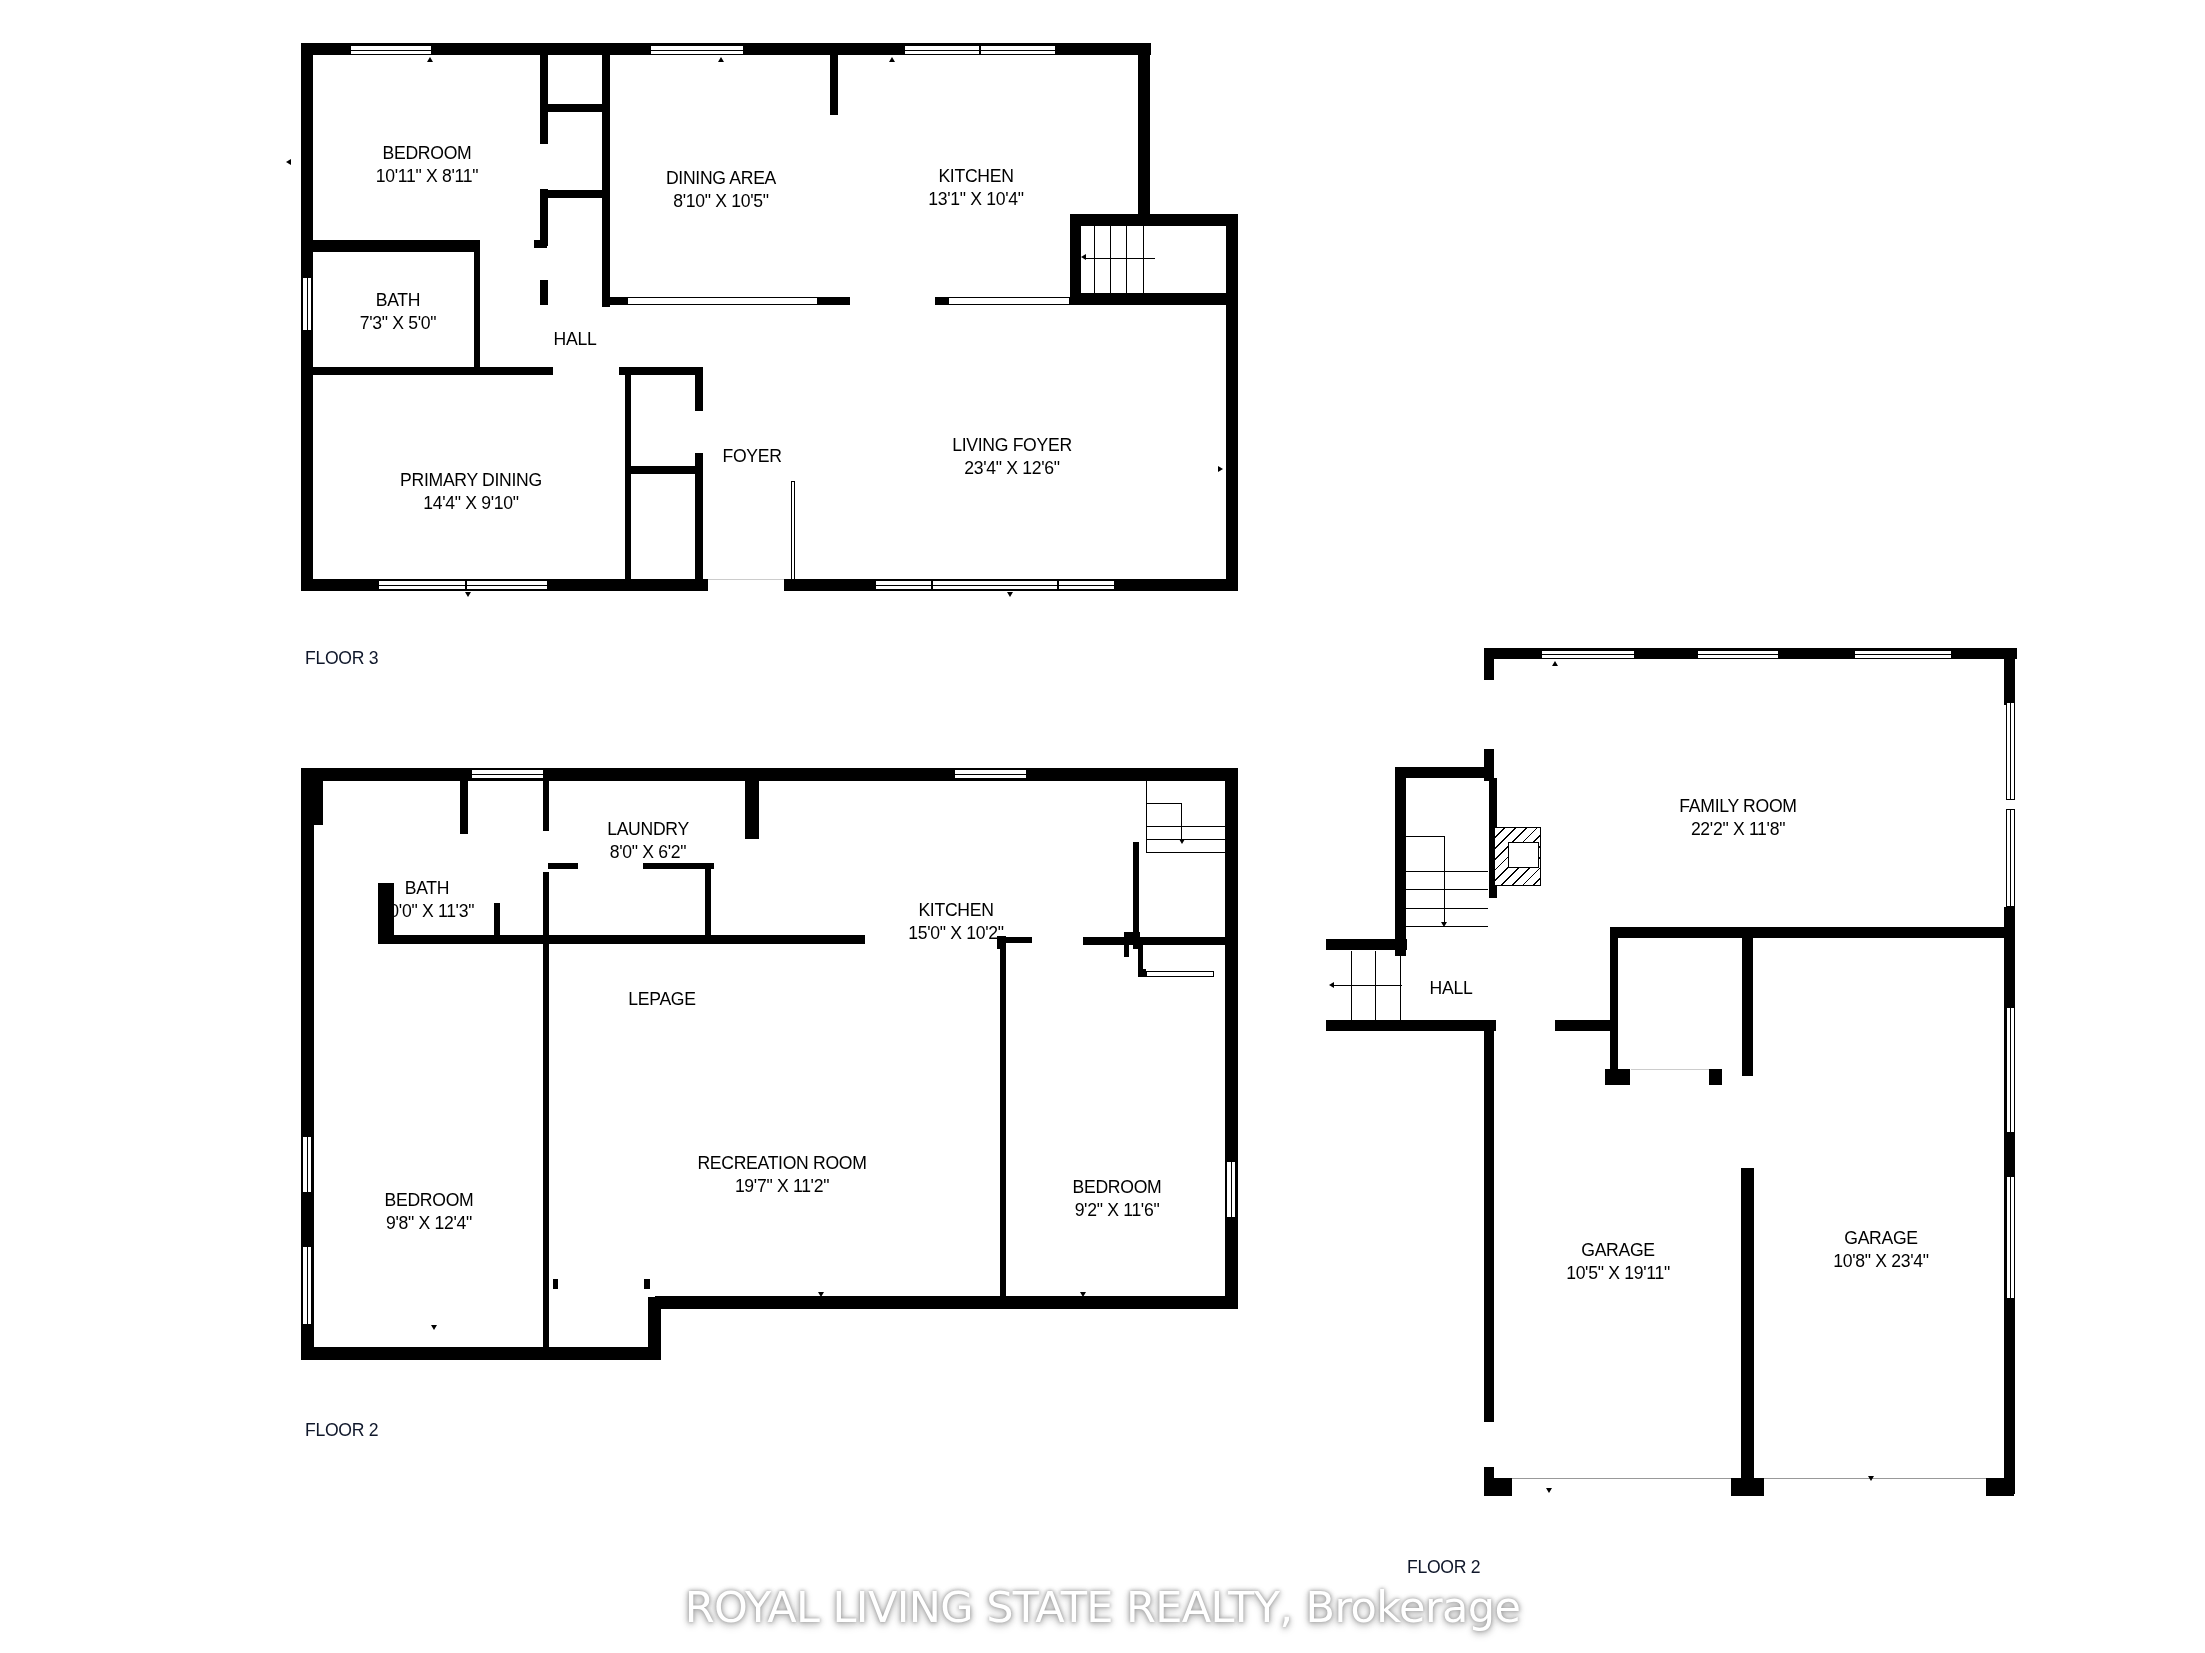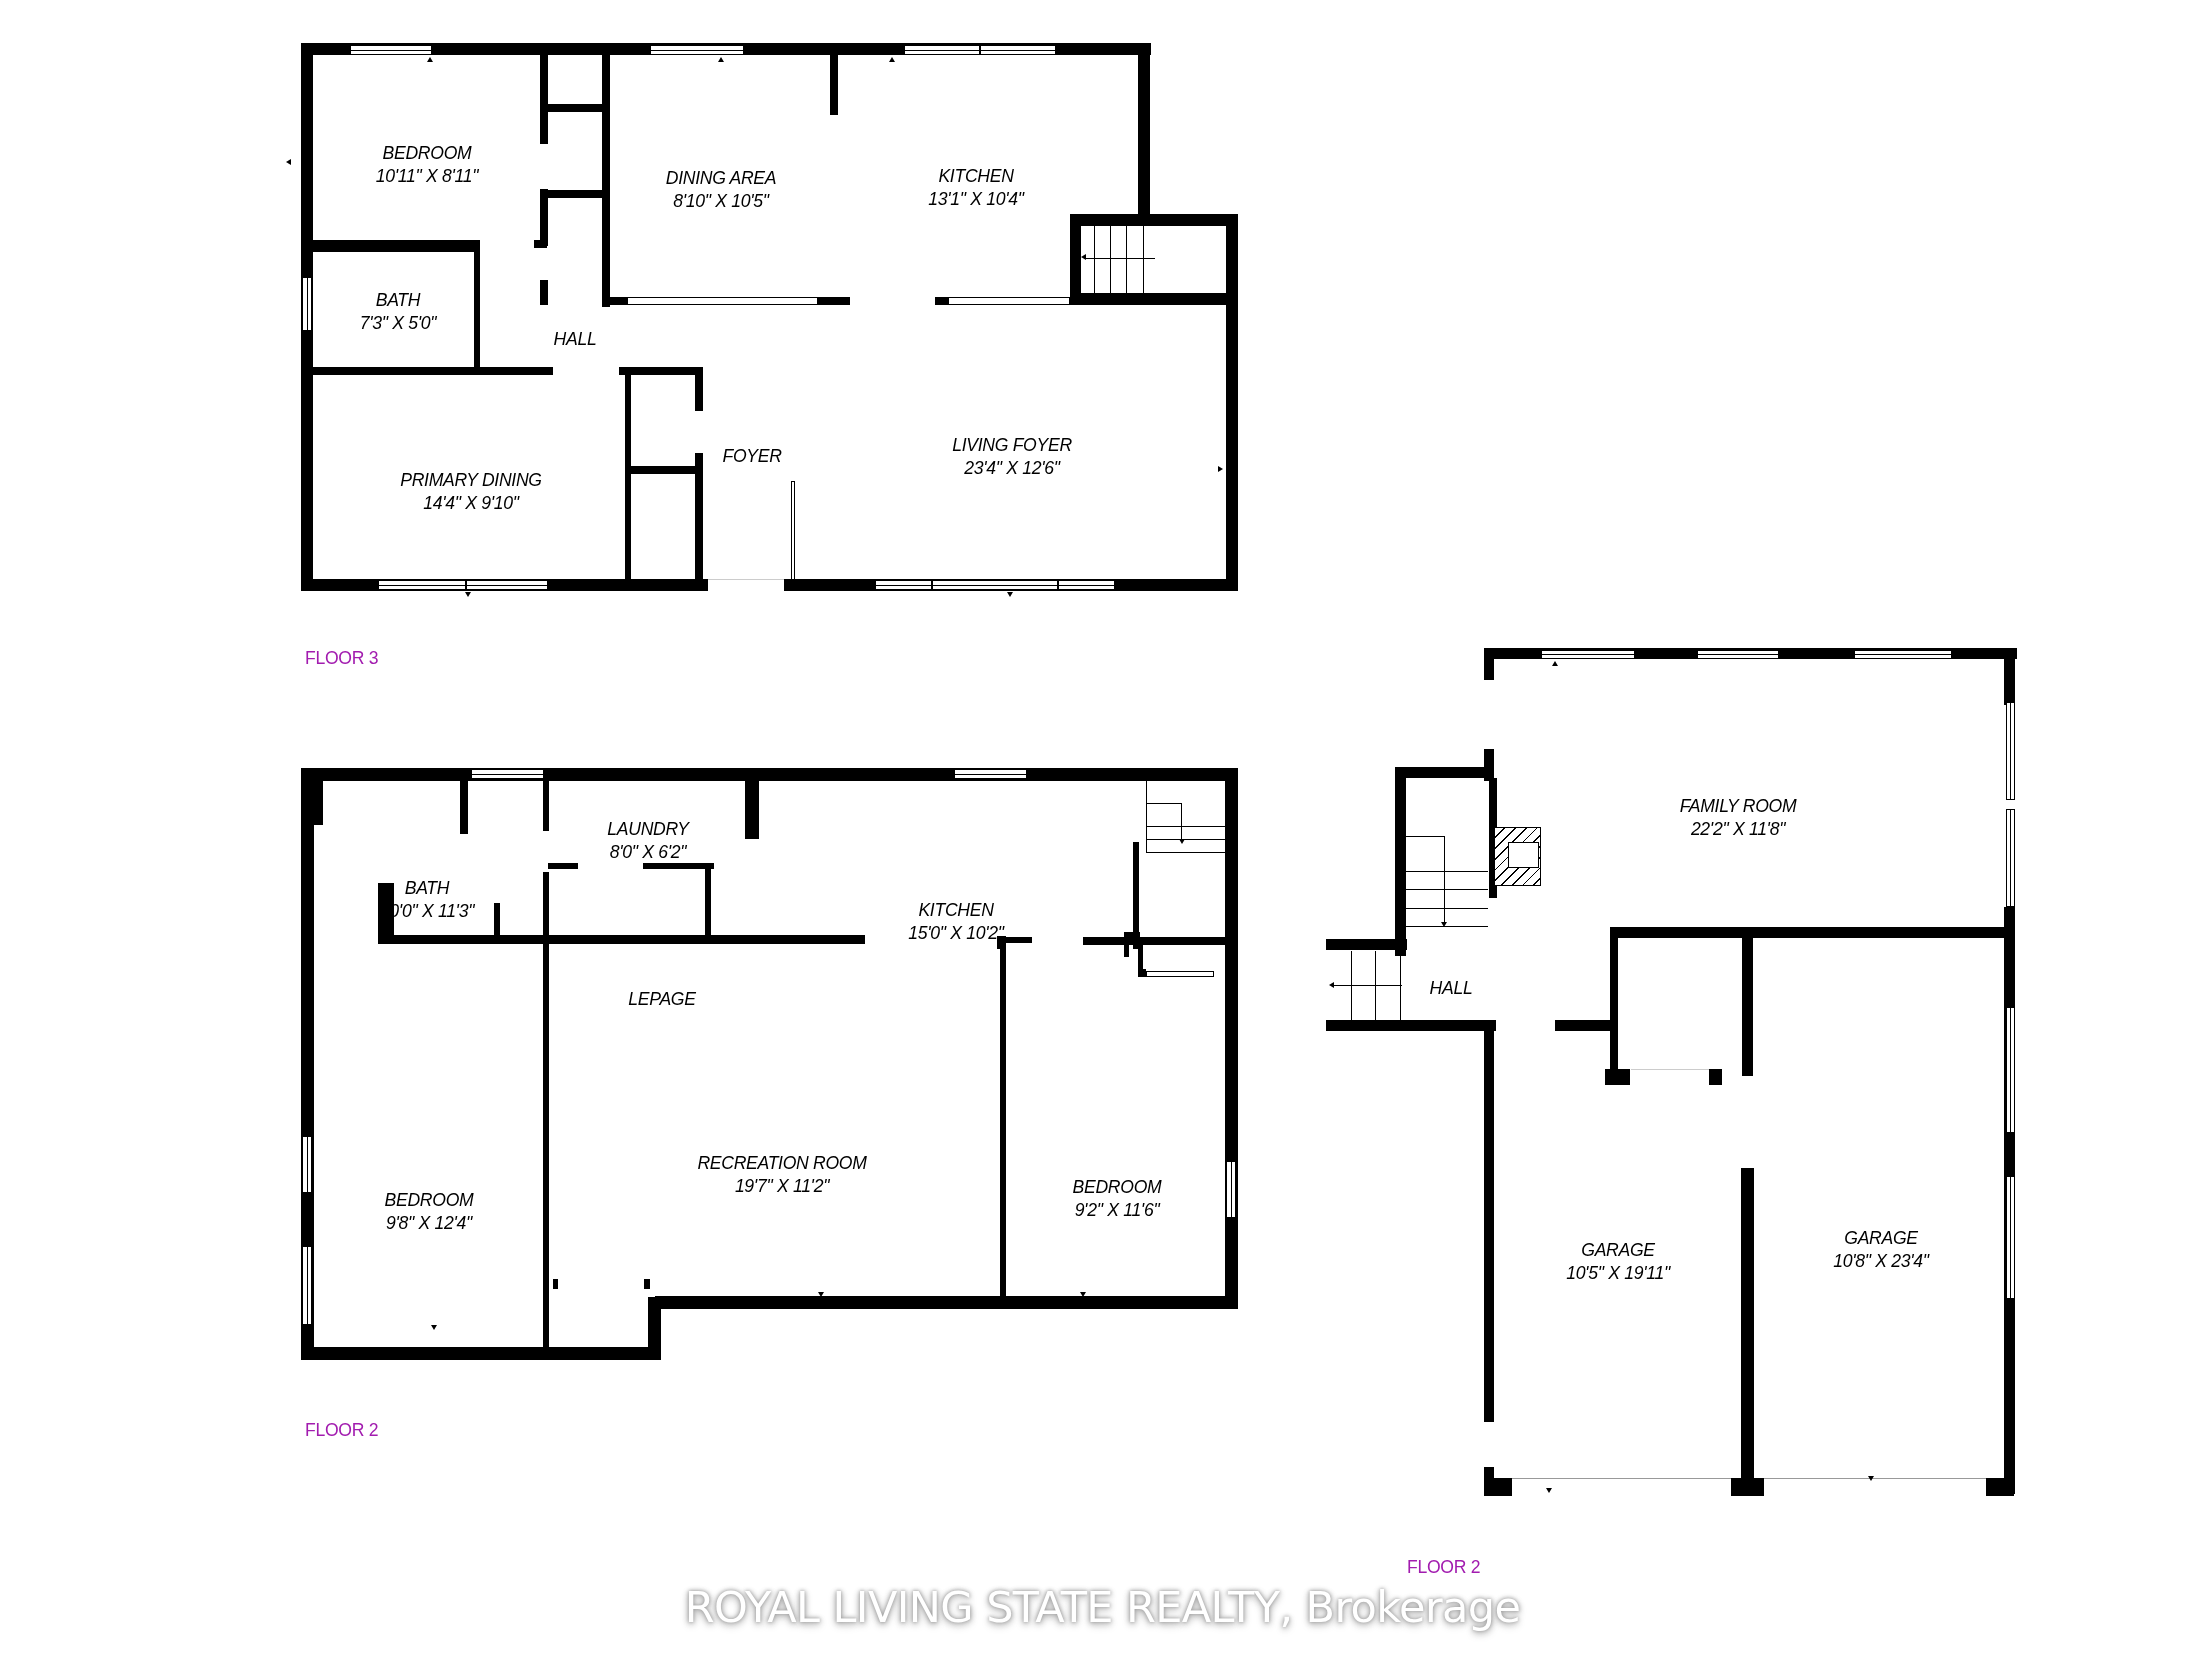--- a/index.html
+++ b/index.html
@@ -2,24 +2,24 @@
 <html style="font-size:10px"><head>
 <meta charset="utf-8">
 <style>
   html, body { margin:0; padding:0; background:#ffffff; }
   body { width:2205px; height:1654px; position:relative; overflow:hidden; font-family:"Liberation Sans", sans-serif; }
   .w { position:absolute; background:#000; }
   .win { position:absolute; background:#fff; border:1.9px solid #000; box-sizing:border-box; }
   .win.h::after { content:""; position:absolute; left:0; right:0; top:50%; border-top:1.9px solid #000; }
   .win.v::after { content:""; position:absolute; top:0; bottom:0; left:50%; border-left:1.9px solid #000; }
   .gap { position:absolute; background:#fff; }
-  .label { position:absolute; text-align:center; color:#000; font-family:"Liberation Sans", sans-serif; font-size:17.6px; line-height:23px; transform:translate(-50%,-50%); white-space:nowrap; letter-spacing:-0.3px;font-style:italic; }
+  .label { position:absolute; text-align:center; color:#000; font-family:"Liberation Sans", sans-serif; font-size:17.6px; line-height:23px; transform:translate(-50%,-50%); white-space:nowrap; letter-spacing:-0.3px; }
   .label .name { display:block; }
   .label .dim { display:block; }
-  .floor-label { position:absolute; font-family:"Liberation Sans", sans-serif; font-size:17.6px; color:#a21caf; letter-spacing:-0.3px; }
+  .floor-label { position:absolute; font-family:"Liberation Sans", sans-serif; font-size:17.6px; color:#0f172a; letter-spacing:-0.3px; }
   .thin { position:absolute; background:#000; }
   .stair { position:absolute; box-sizing:border-box; }
   .marker { position:absolute; width:0; height:0; }
   .m-up { border-left:3.1px solid transparent; border-right:3.1px solid transparent; border-bottom:5px solid #000; }
   .m-down { border-left:3.1px solid transparent; border-right:3.1px solid transparent; border-top:5px solid #000; }
   .m-left { border-top:3.1px solid transparent; border-bottom:3.1px solid transparent; border-right:5px solid #000; }
   .m-right { border-top:3.1px solid transparent; border-bottom:3.1px solid transparent; border-left:5px solid #000; }
   .watermark { position:absolute; left:50%; top:1607px; transform:translate(-50%,-50%); font-family:"DejaVu Sans", sans-serif; font-size:43px; color:#ffffff; text-shadow:0 0 3.8px #9a9a9a, 0 1.3px 6.3px #b0b0b0, 0 2.5px 8.8px #c8c8c8; white-space:nowrap; letter-spacing:-0.6px; }
   .fireplace { position:absolute; box-sizing:border-box; border:1.3px solid #000;
     background: repeating-linear-gradient(135deg, #fff 0 6.3px, #000 6.3px 7.6px); }

